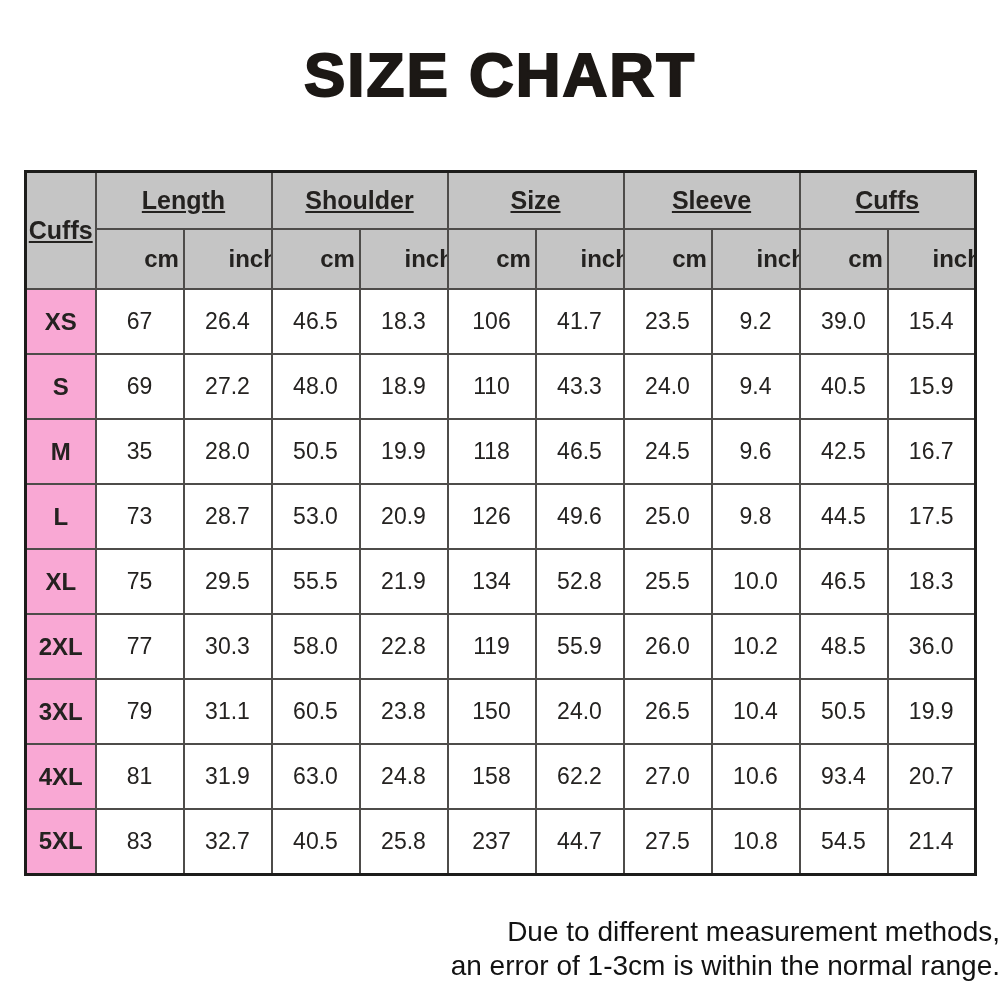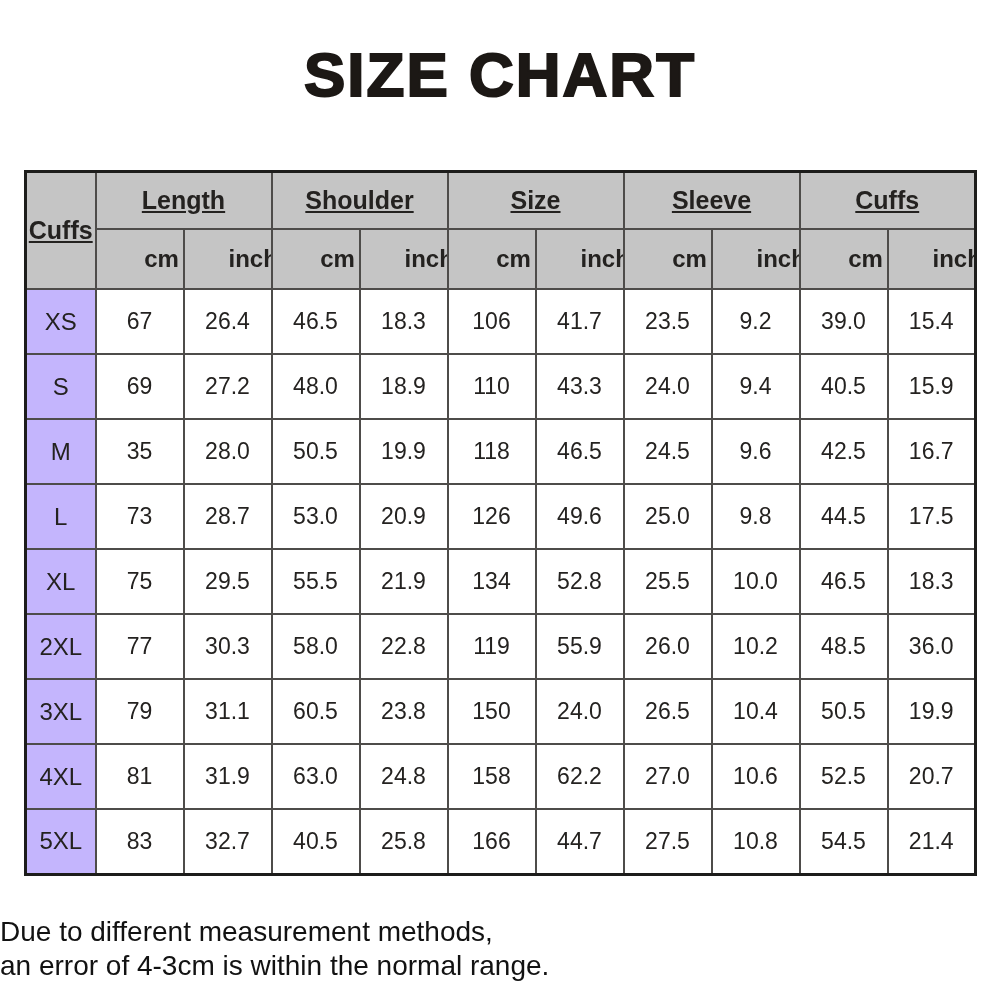--- a/index.html
+++ b/index.html
@@ -45,28 +45,28 @@
     overflow: hidden;
   }
   .size-table thead th {
     background: var(--header-bg, #c5c5c5);
     font-weight: bold;
   }
   .size-table thead tr.group-row th { height: 55px; font-size: 25px; text-decoration: underline; }
   .size-table thead tr.unit-row  th { height: 58px; font-size: 24px; padding-left: 44px; }
   .size-table thead th.corner { font-size: 27px; }
   .size-table tbody tr { height: 65px; }
-  .size-table tbody th { font-size: 24px; font-weight: normal; background: #c4b5fd; }
+  .size-table tbody th { font-size: 24px; font-weight: bold; background: #f9a8d4; }
   .size-table tbody td { font-size: 23px; font-weight: normal; background: #ffffff; }
   .footer {
     position: absolute;
     top: 915px;
     left: 0;
     width: 100%;
-    text-align: left;
+    text-align: right;
     font-size: 28px;
     line-height: 34px;
     color: #121212;
   }
 </style>
 </head>
 <body>
 
 <h1 class="title">SIZE CHART</h1>
 
@@ -201,35 +201,35 @@
       <tr>
         <th>4XL</th>
         <td>81</td>
         <td>31.9</td>
         <td>63.0</td>
         <td>24.8</td>
         <td>158</td>
         <td>62.2</td>
         <td>27.0</td>
         <td>10.6</td>
-        <td>52.5</td>
+        <td>93.4</td>
         <td>20.7</td>
       </tr>
       <tr>
         <th>5XL</th>
         <td>83</td>
         <td>32.7</td>
         <td>40.5</td>
         <td>25.8</td>
-        <td>166</td>
+        <td>237</td>
         <td>44.7</td>
         <td>27.5</td>
         <td>10.8</td>
         <td>54.5</td>
         <td>21.4</td>
       </tr>
     </tbody>
 </table>
 
 <div class="footer">
   <div>Due to different measurement methods,</div>
-  <div>an error of 4-3cm is within the normal range.</div>
+  <div>an error of 1-3cm is within the normal range.</div>
 </div>
 
 </body></html>

